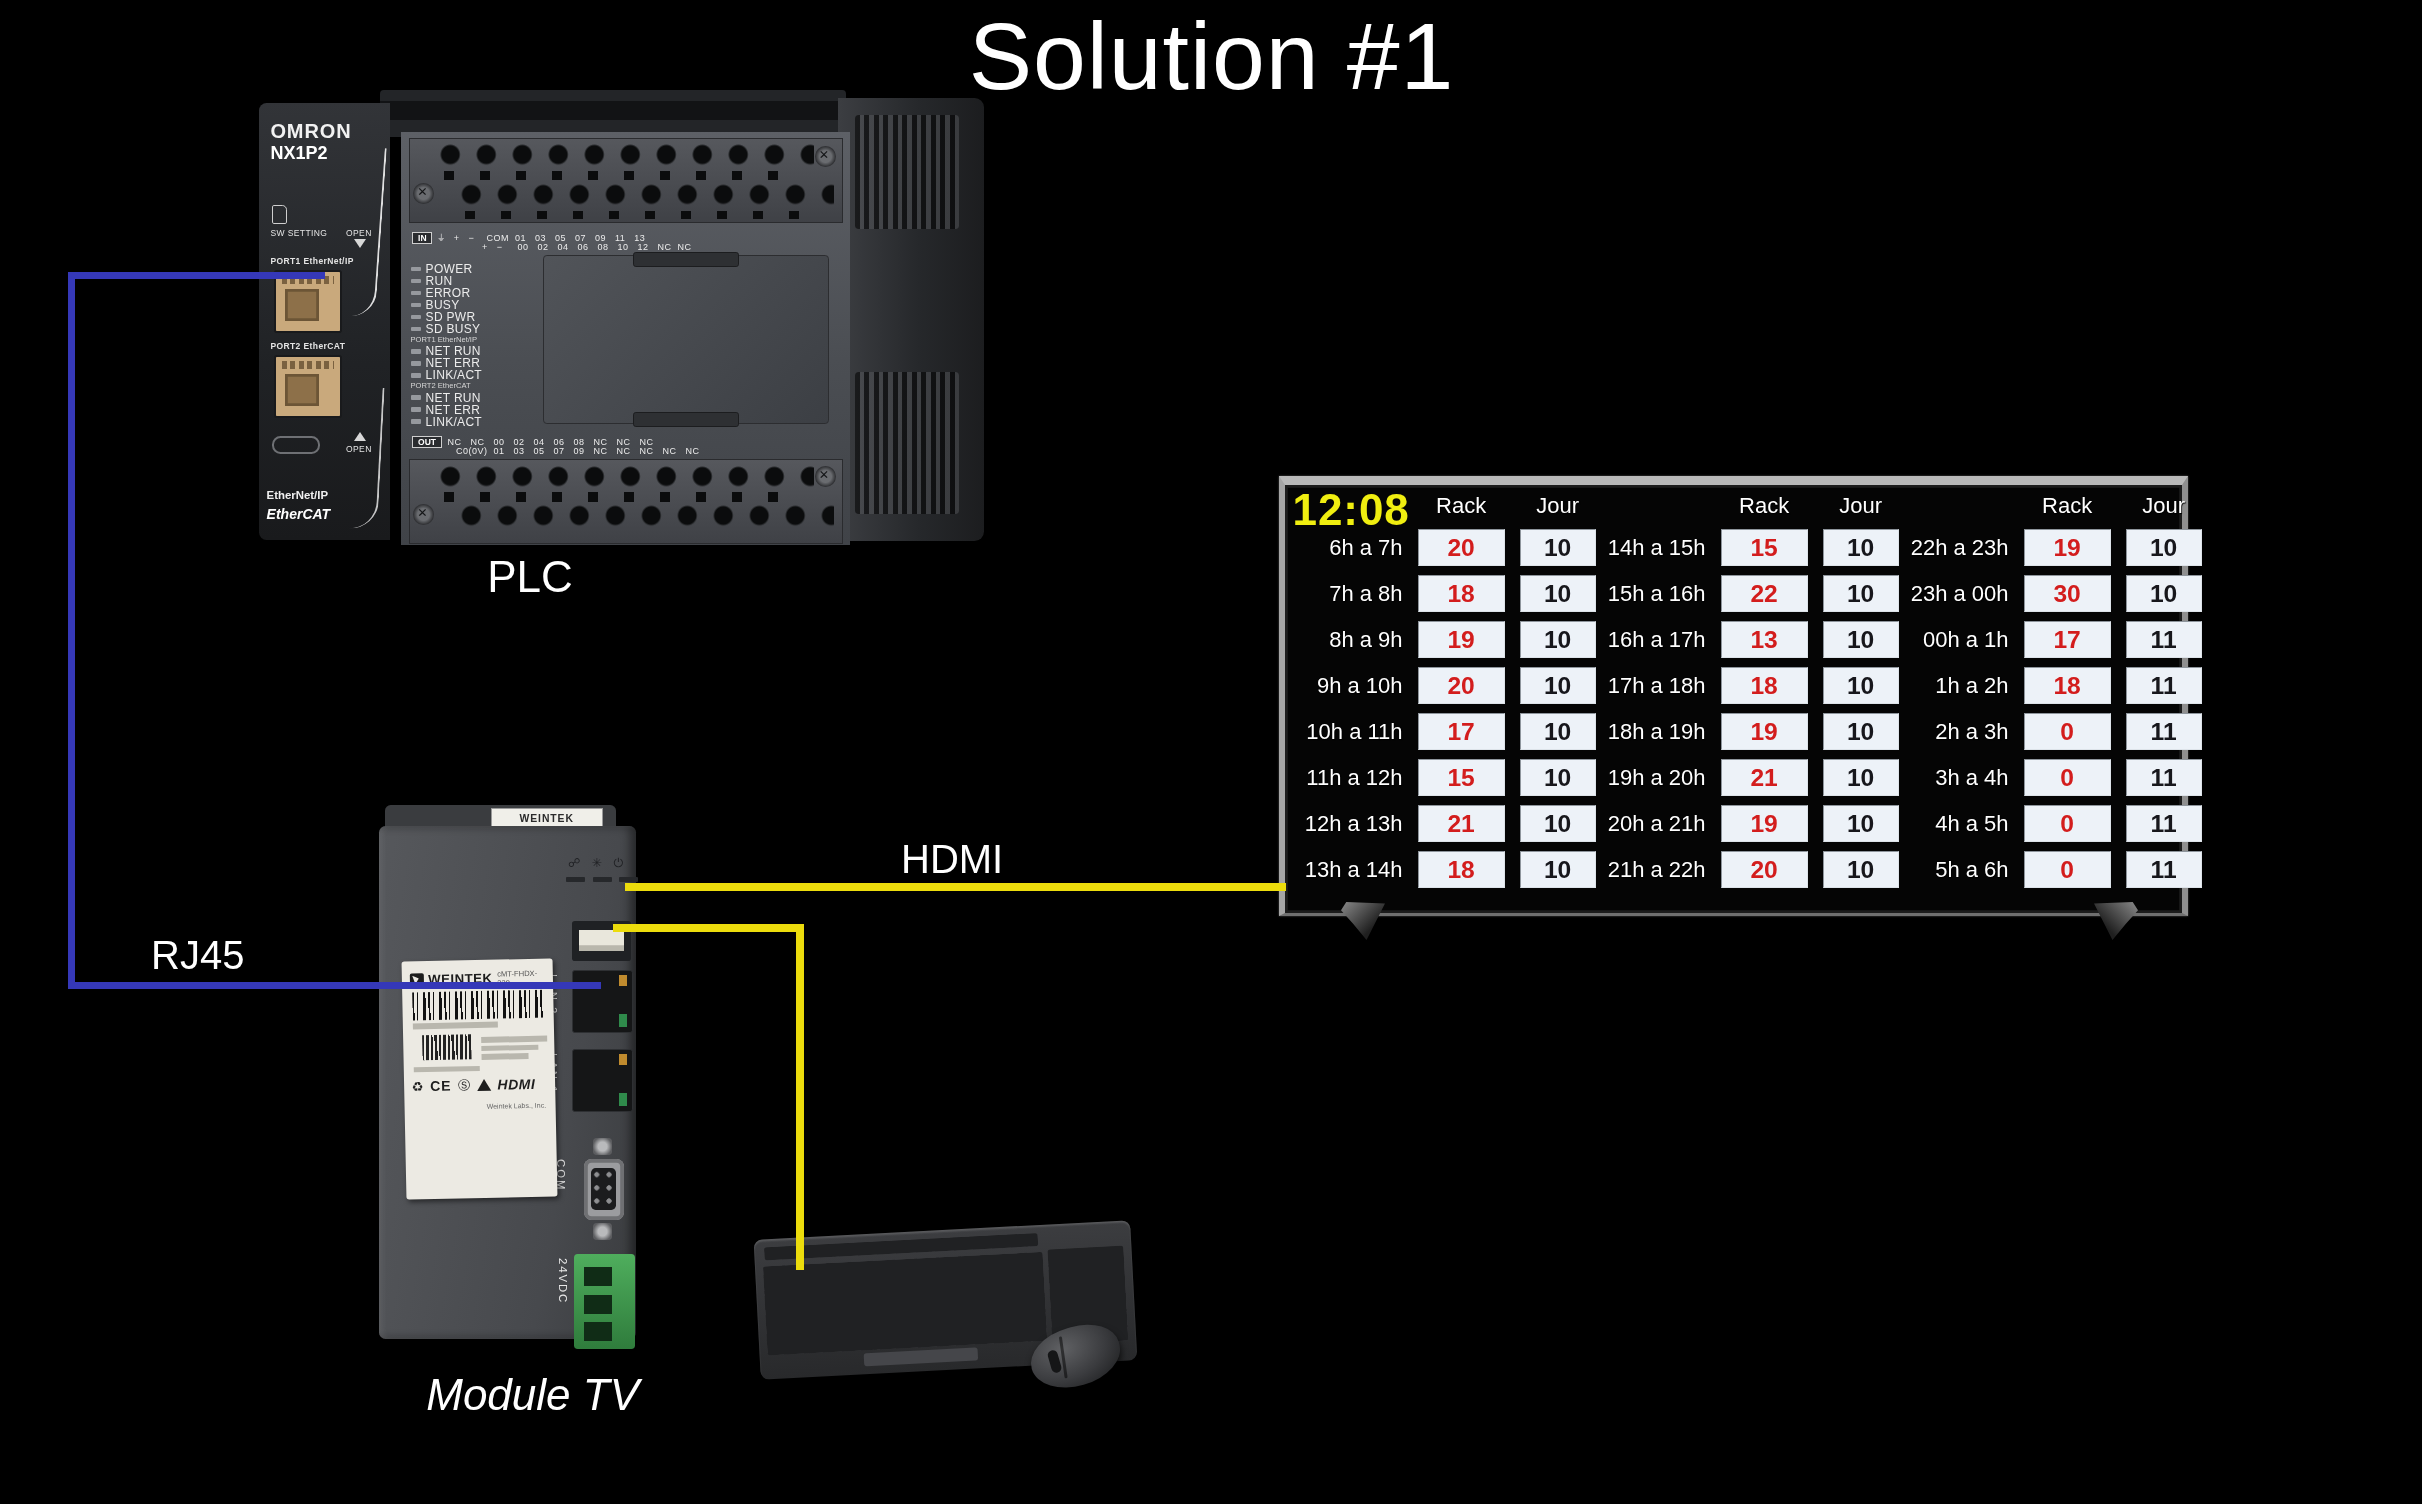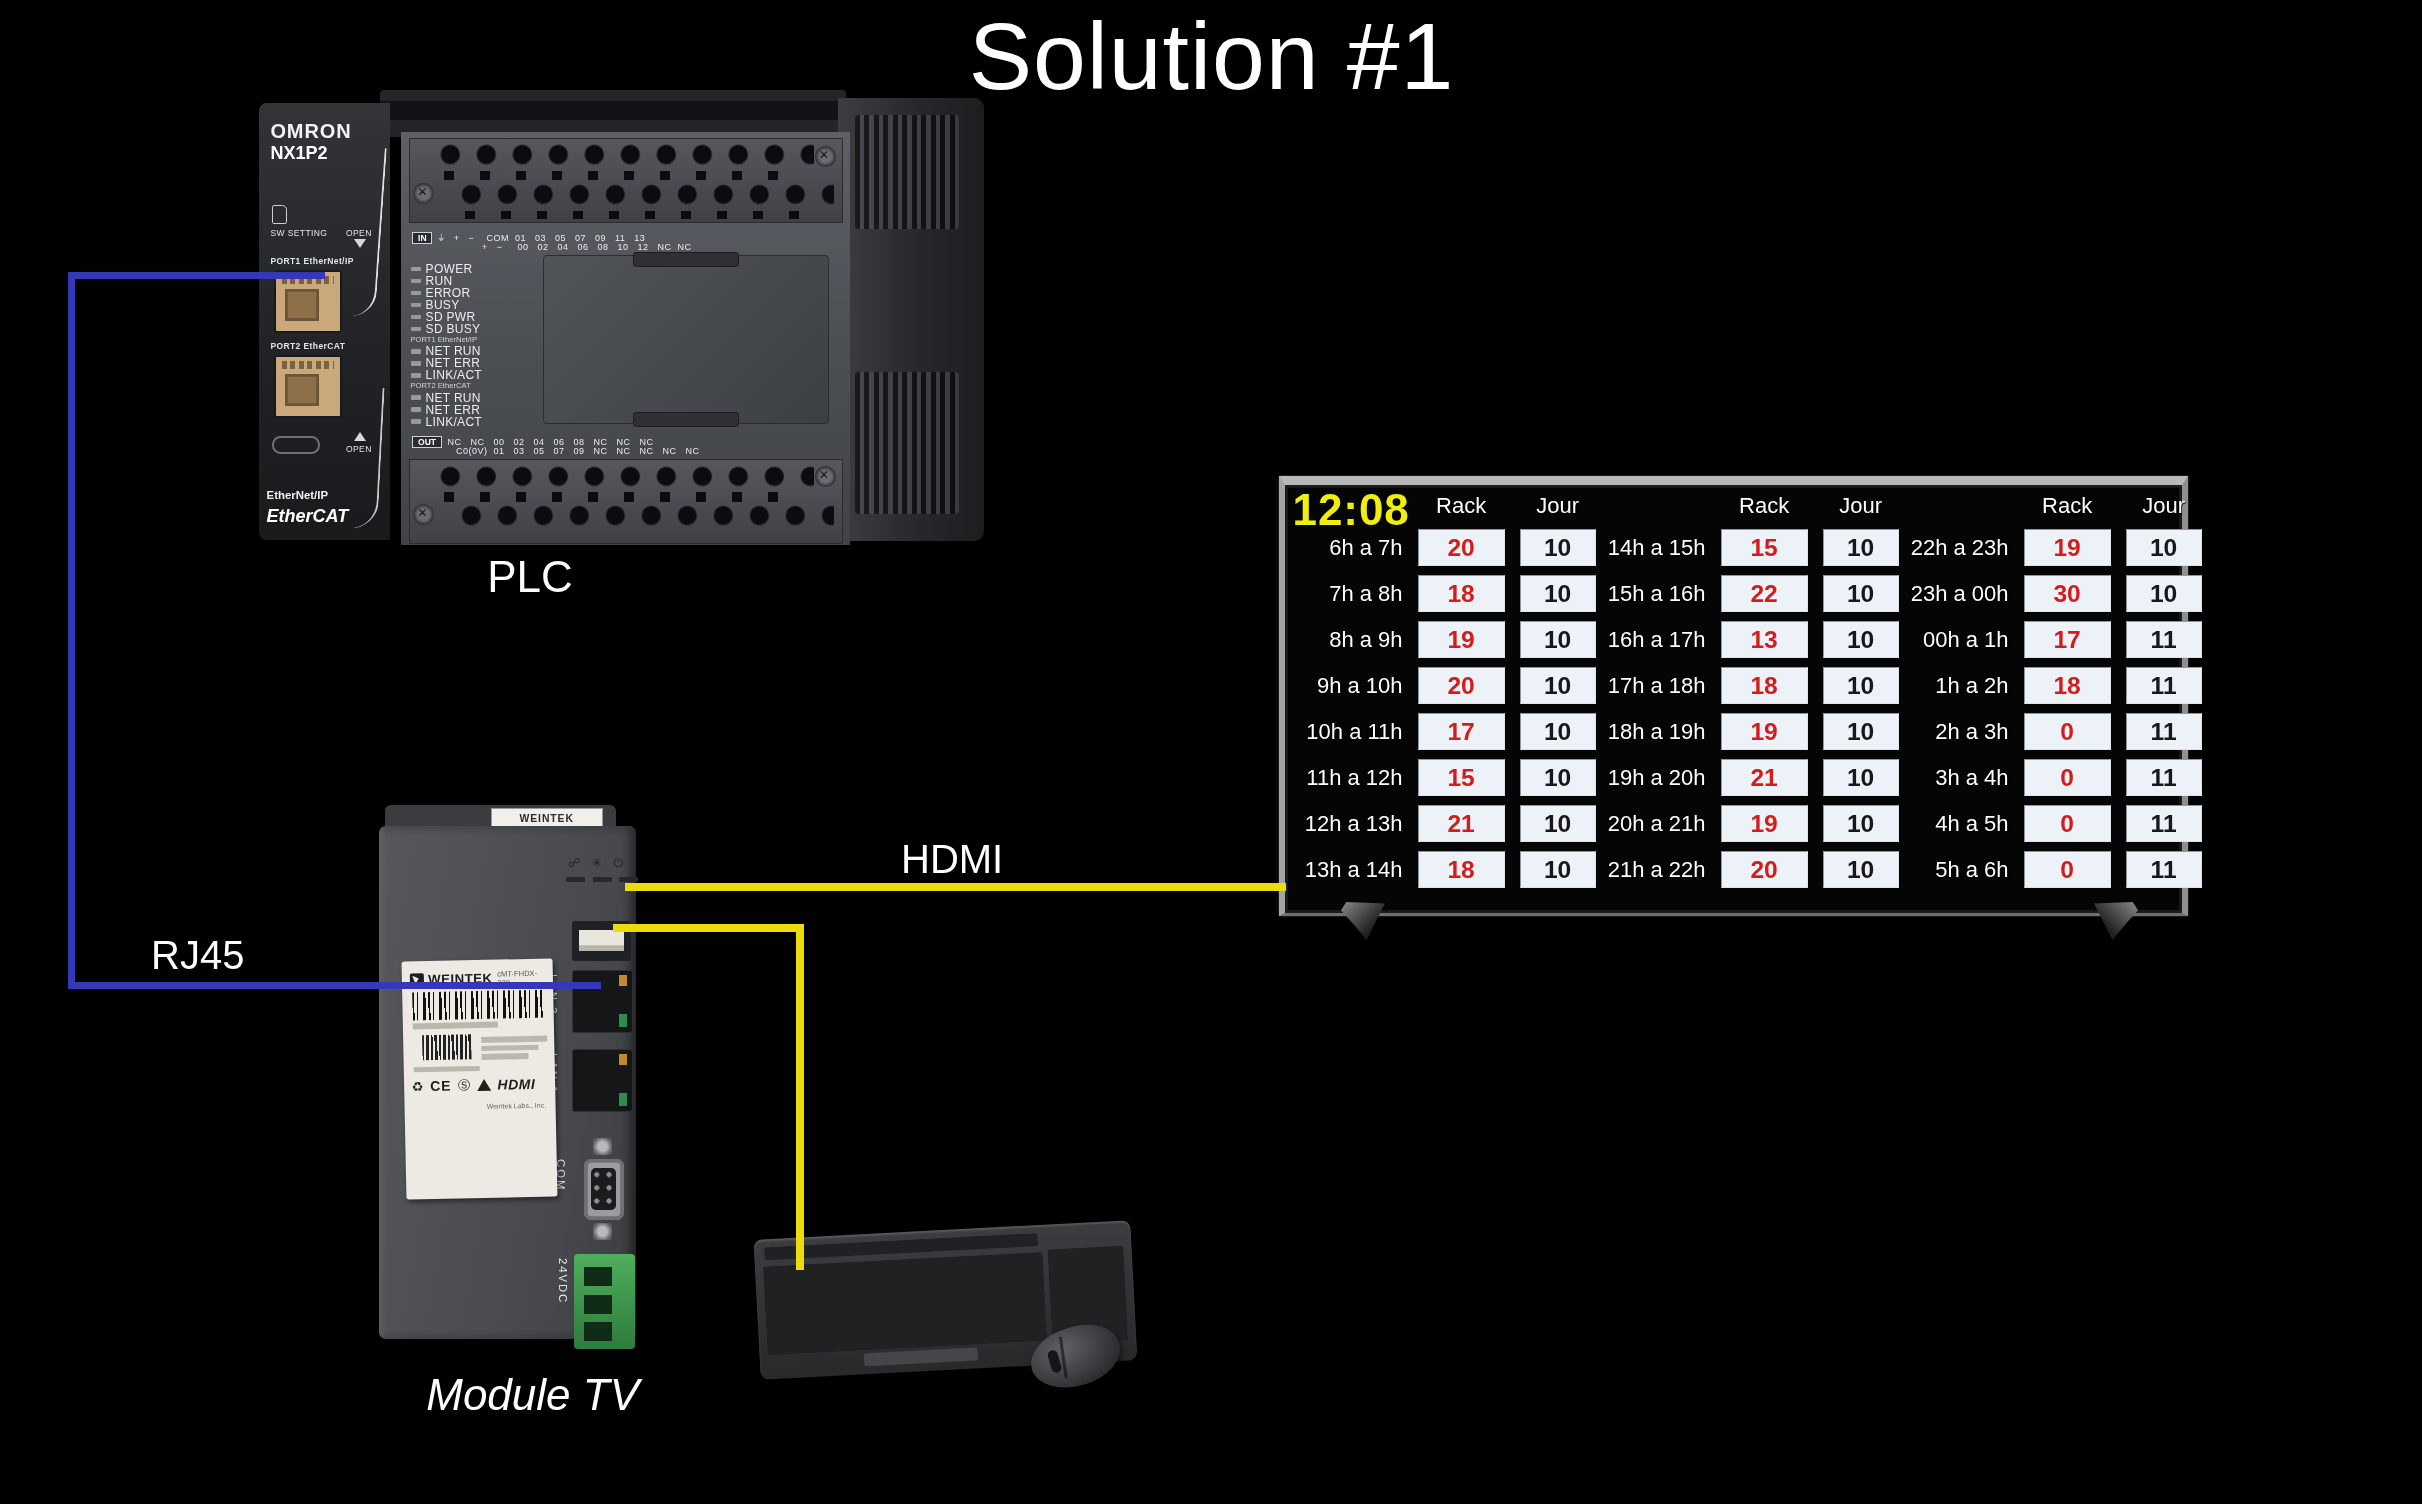--- a/index.html
+++ b/index.html
@@ -36,21 +36,21 @@
   .tiny-wh{font-size:8.5px;color:#e4e4e4;letter-spacing:0.4px;white-space:pre;}
   .tri-dn{width:0;height:0;border-left:6.6px solid transparent;border-right:6.6px solid transparent;border-top:9.5px solid #d8d8d8;}
   .tri-up{width:0;height:0;border-left:6.6px solid transparent;border-right:6.6px solid transparent;border-bottom:9.5px solid #d8d8d8;}
   .rj45{width:64px;height:59px;background:#c9a97c;border:2.8px solid #191a1c;border-radius:2.8px;position:absolute;}
   .rj45::before{content:"";position:absolute;left:5.7px;right:5.7px;top:3.8px;height:8.5px;
       background:repeating-linear-gradient(90deg,#7a6140 0 4.7px,#c9a97c 4.7px 8.5px);}
   .rj45::after{content:"";position:absolute;left:8.5px;top:17px;width:34px;height:32px;background:#8d7049;
       box-shadow:inset 0 0 0 2.8px #6c5536;}
   .pill{width:44px;height:14px;border:2.8px solid #6e7074;border-radius:8.5px;}
   .plc-foot1{left:7.6px;top:386px;font-size:11.4px;font-weight:bold;color:#f0f0f0;}
-  .plc-foot2{left:7.6px;top:403px;font-size:18px;font-weight:bold;color:#fff;font-style:italic;}
+  .plc-foot2{left:7.6px;top:403px;font-size:14px;font-weight:bold;color:#fff;font-style:italic;}
   #plc-main{left:131px;top:42px;width:449px;height:413px;
             background:linear-gradient(180deg,#5d6066,#4b4e53 55%,#404348);margin-left:11px;}
   .termstrip{left:7.6px;width:432px;height:83px;background:linear-gradient(180deg,#56585d,#3f4146);border:0.9px solid #2a2b2e;}
   .holerow{position:absolute;left:28px;right:28px;height:24.6px;
       background-image:radial-gradient(circle at 12.3px 10.4px,#0b0c0d 8.5px,#2e3033 9.5px,transparent 10.4px);
       background-size:36px 24.6px;background-repeat:repeat-x;}
   .sqrow{position:absolute;left:34px;right:38px;height:9.5px;
       background-image:linear-gradient(#0b0c0d,#0b0c0d);background-size:10.4px 9.5px;
       background-position:0 0;background-repeat:repeat-x;
       -webkit-mask-image:repeating-linear-gradient(90deg,#000 0 10.4px,transparent 10.4px 36px);

